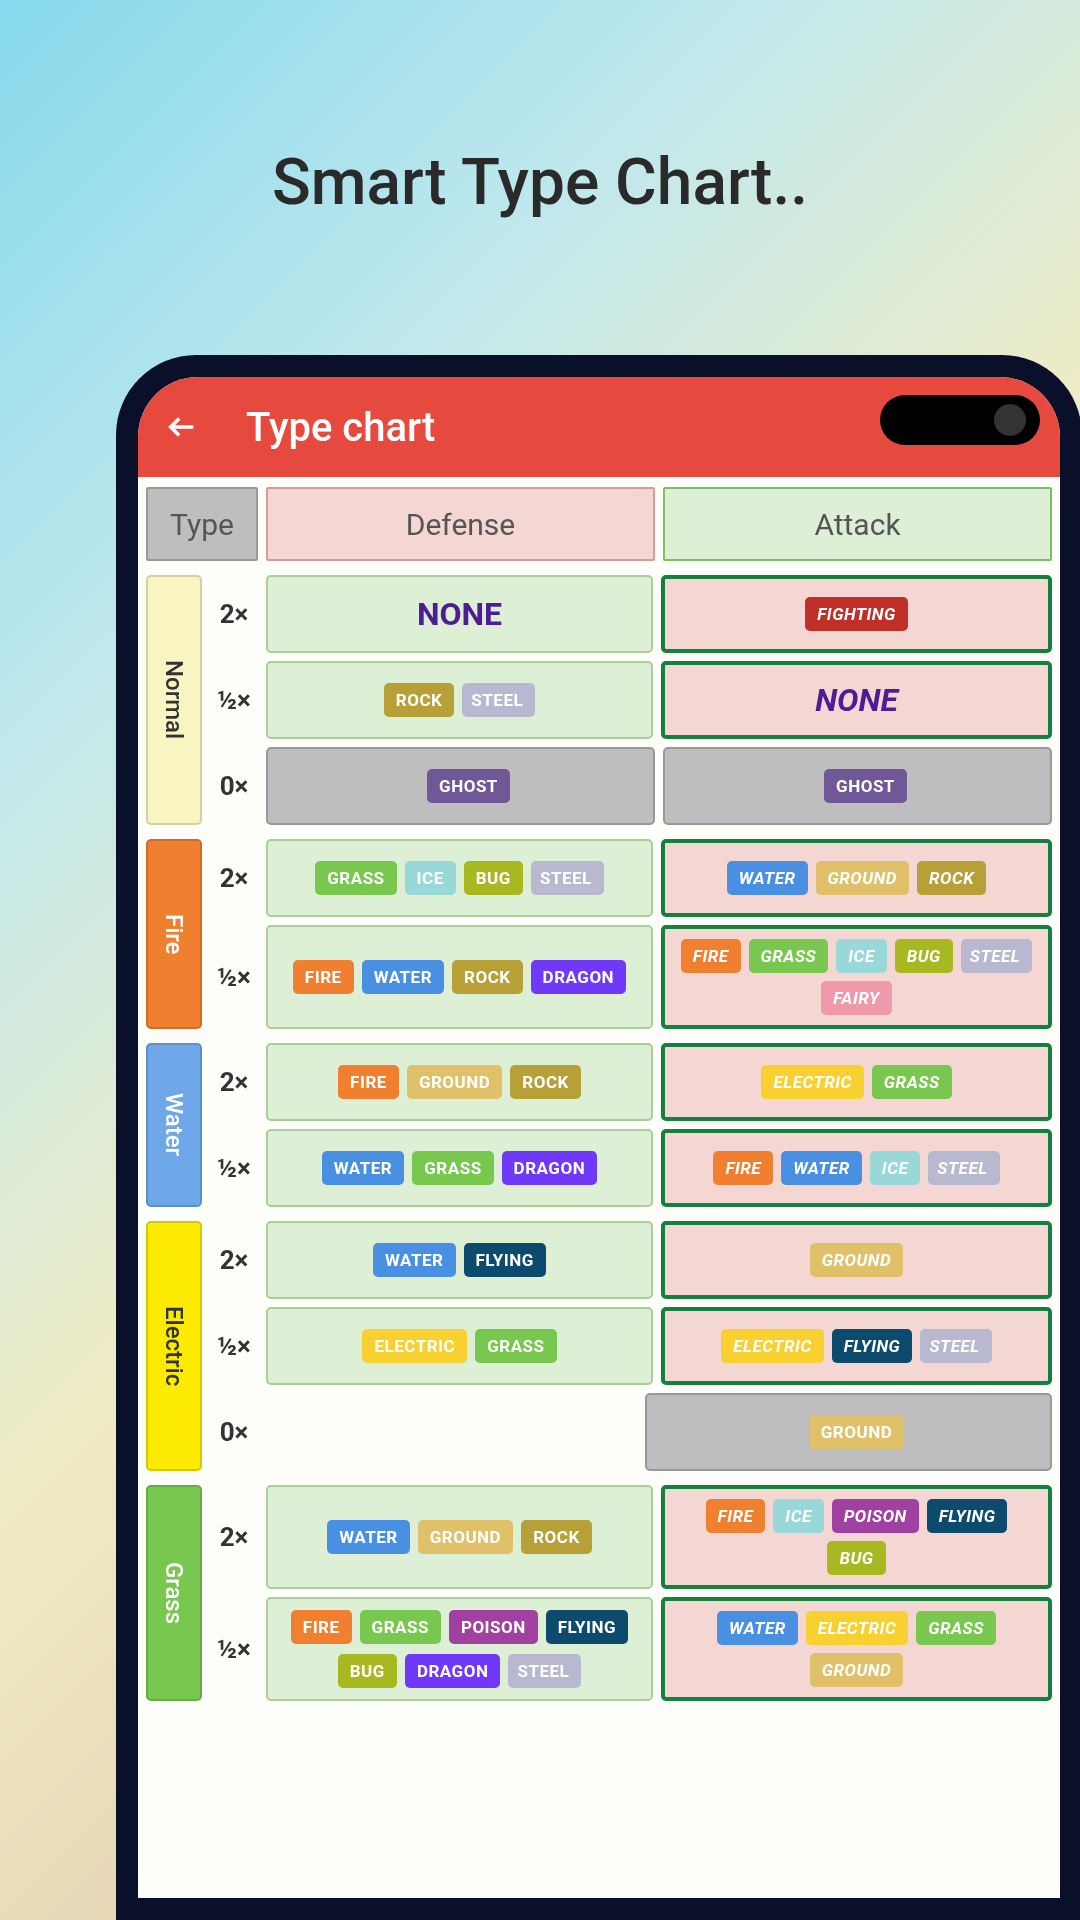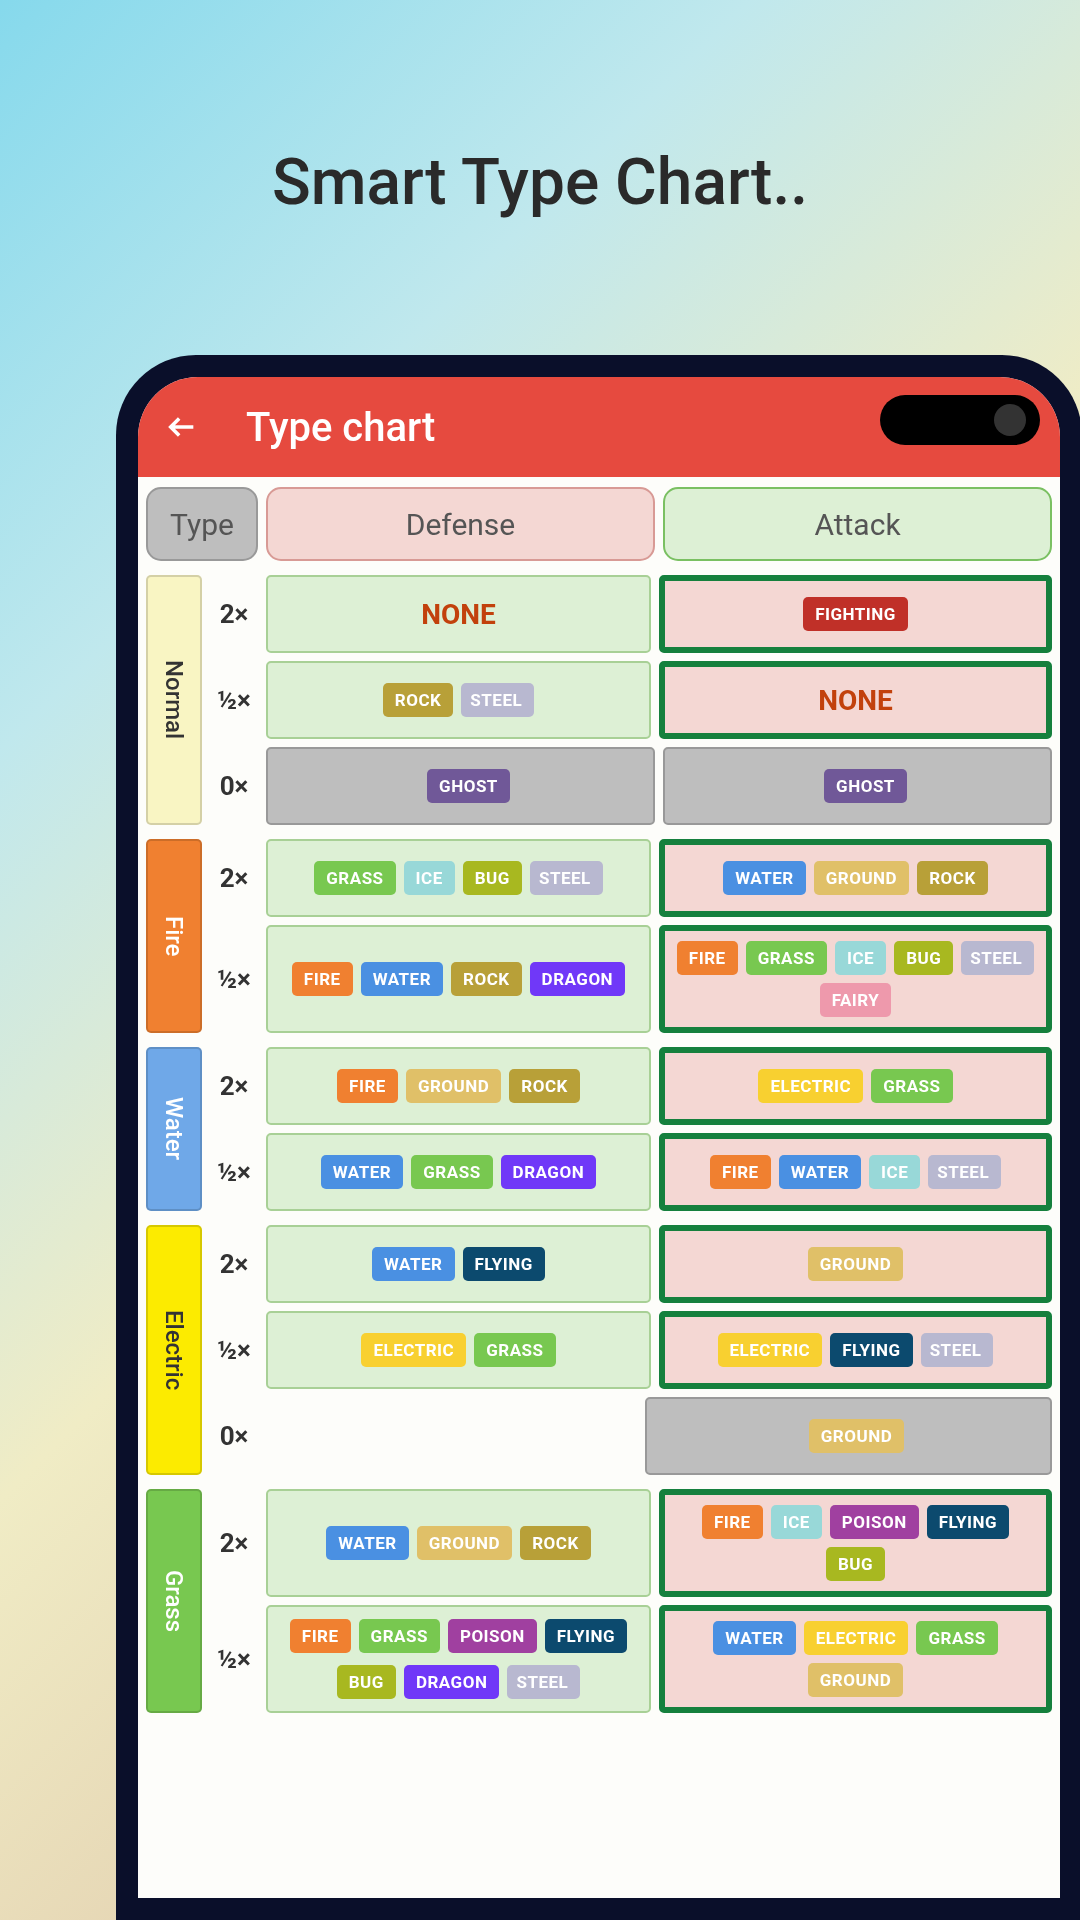--- a/index.html
+++ b/index.html
@@ -89,21 +89,21 @@
     gap: 8px;
     margin-bottom: 14px;
   }
   .hcell {
     display: flex;
     align-items: center;
     justify-content: center;
     font-size: 30px;
     font-weight: 400;
     color: #555;
-    border-radius: 15px;
+    border-radius: 2px;
     height: 74px;
   }
   .hcell-type { width: 112px; background: #BEBEBE; border: 2px solid #999; }
   .hcell-attack { flex: 1; background: #DDF0D5; border: 2px solid #7AC062; }
   .hcell-defense { flex: 1; background: #F4D7D3; border: 2px solid #D89A95; }
   
   .type-section {
     display: flex;
     gap: 8px;
     margin-bottom: 14px;
@@ -146,26 +146,26 @@
     min-height: 78px;
     border-radius: 5px;
     display: flex;
     flex-wrap: wrap;
     gap: 8px;
     align-items: center;
     justify-content: center;
     padding: 10px 8px;
   }
   .cell-attack { background: #DDF0D5; border: 2px solid #A8D096; }
-  .cell-defense { background: #F4D7D3; border: 6px solid #15803d; }
+  .cell-defense { background: #F4D7D3; border: 4px solid #15803d; font-style: italic; }
   .cell-zero    { background: #BEBEBE;  border: 2px solid #999; padding-left: 24px; }
   .cell .none-label {
-    font-size: 28px;
+    font-size: 32px;
     font-weight: 700;
-    color: #c2410c;
+    color: #4c1d95;
   }
   
   .chip {
     padding: 7px 12px;
     border-radius: 5px;
     font-size: 17px;
     font-weight: 700;
     color: #fff;
     letter-spacing: 0.5px;
   }

